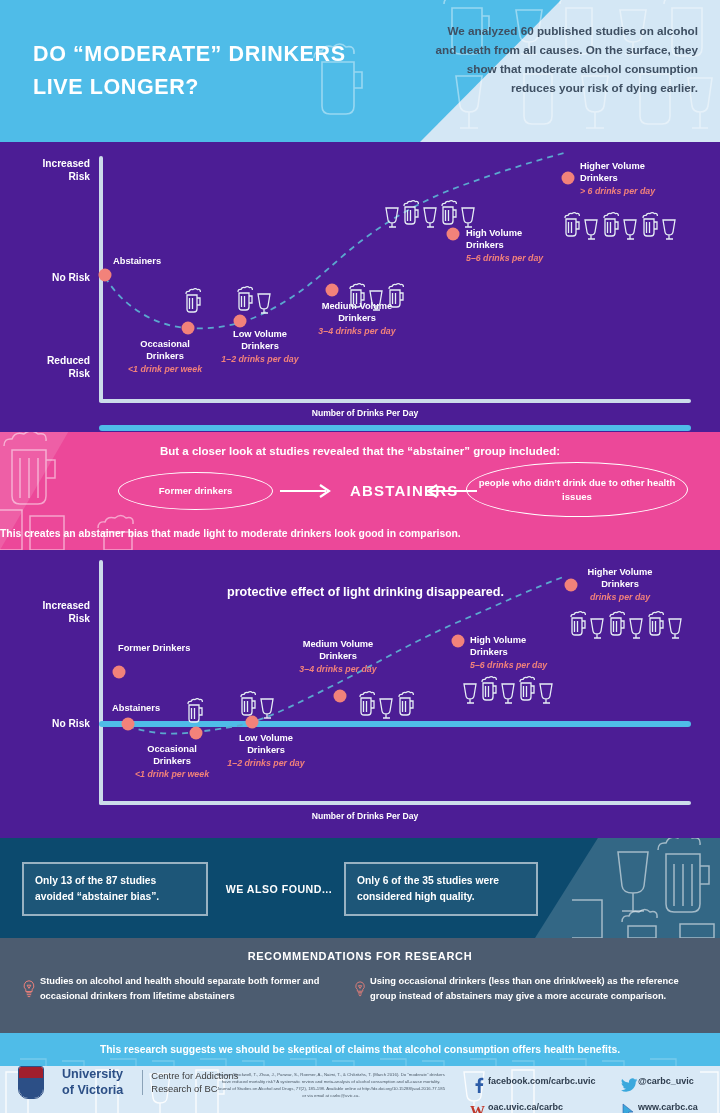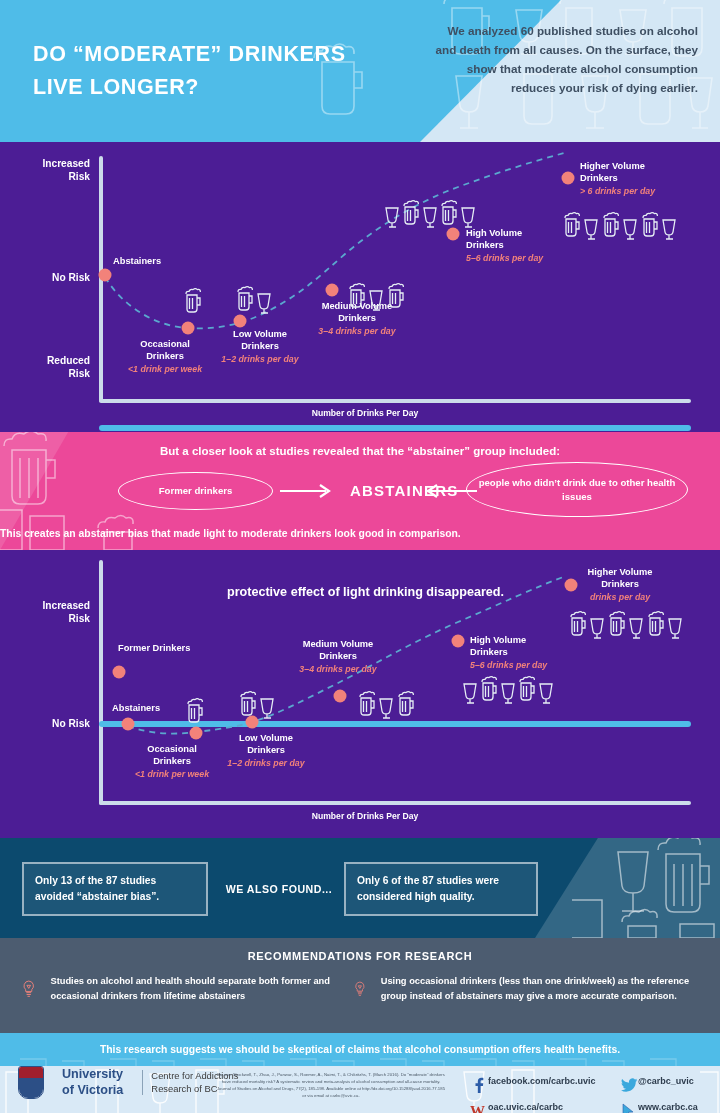--- a/index.html
+++ b/index.html
@@ -131,21 +131,21 @@
     position: absolute; color: #ffffff; font-size: 10.6px; font-weight: bold;
     letter-spacing: 0.5px; text-align: center;
   }
 
   
   .band-rec { position: relative; height: 95px; background: #4c5c70; overflow: hidden; }
   .rec-title {
     position: absolute; top: 12px; left: 0; width: 720px; text-align: center;
     color: #ffffff; font-size: 11px; font-weight: bold; letter-spacing: 0.7px;
   }
-  .rec-item { position: absolute; display: flex; align-items: flex-start; gap: 15px; }
+  .rec-item { position: absolute; display: flex; align-items: flex-start; gap: 4px; }
   .rec-text { color: #ffffff; font-size: 9.3px; font-weight: bold; line-height: 1.62; }
 
   
   .band-conclusion {
     position: relative; height: 33px; background: #4fbce8; overflow: hidden;
     display: flex; align-items: center; justify-content: center;
   }
   .conclusion-text { color: #ffffff; font-size: 10.4px; font-weight: bold; }
 
   
@@ -508,21 +508,21 @@
         <path d="M658 12 q0 -8 8 -7 q3 -8 12 -5 q7 -6 14 0 q9 -2 8 7"></path>
         <path d="M674 26 v42 M683 26 v42 M692 26 v42"></path>
         <path d="M572 62 h30 v38 h-30"></path>
         <path d="M622 84 q0 -7 7 -6 q2 -6 10 -4 q6 -5 11 0 q8 -2 7 6"></path>
         <path d="M628 88 h28 v12 h-28 z"></path>
         <path d="M680 86 h34 v14 h-34 z"></path>
       </g>
     </svg>
     <div class="teal-box" style="left:22px; top:24px; width:186px; height:54px;">Only 13 of the 87 studies avoided “abstainer bias”.</div>
     <div class="teal-mid" style="left:214px; top:45px; width:130px;">WE ALSO FOUND...</div>
-    <div class="teal-box" style="left:344px; top:24px; width:194px; height:54px;">Only 6 of the 87 studies were considered high quality.</div>
+    <div class="teal-box" style="left:344px; top:24px; width:194px; height:54px;">Only 6 of the 35 studies were considered high quality.</div>
   </div>
 
   <div class="band-rec">
     <div class="rec-title">RECOMMENDATIONS FOR RESEARCH</div>
 
     <div class="rec-item" style="left:22px; top:36px; width:320px;">
       <svg width="22" height="30" viewBox="0 0 22 30">
         <g stroke="#f2827a" fill="none" stroke-width="1.5">
           <path d="M11 2 a8 8 0 0 1 5 14 v3 h-10 v-3 a8 8 0 0 1 5 -14 z"></path>
           <path d="M7 21 h8 M7.5 24 h7 M9 27 h4"></path>

